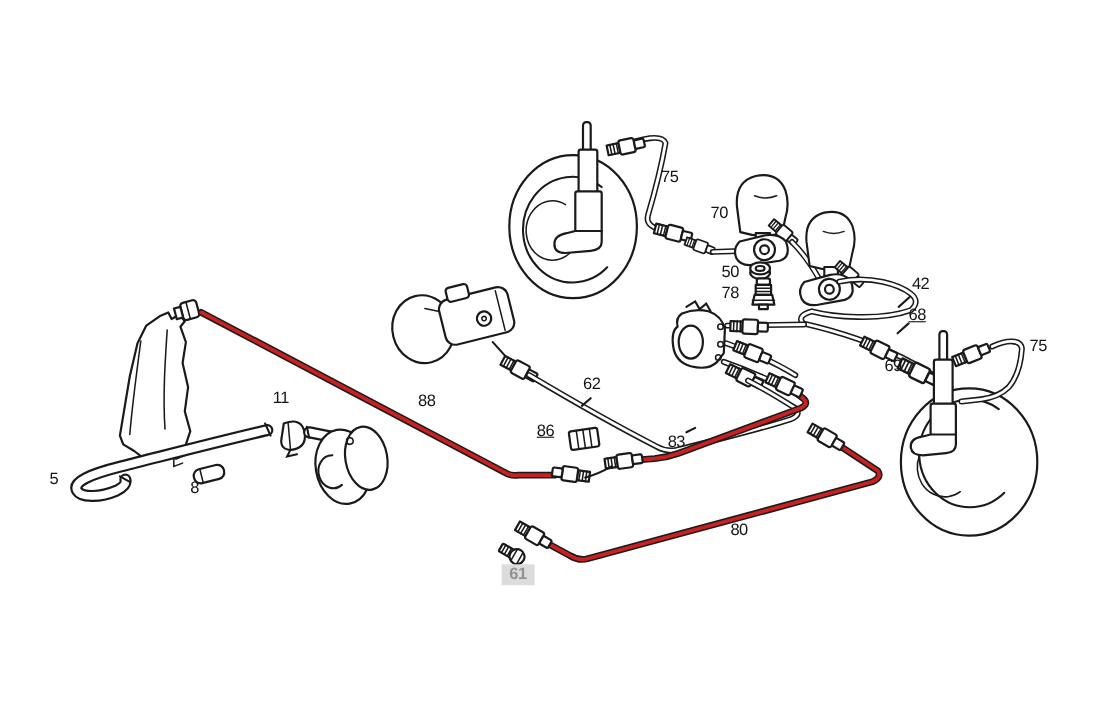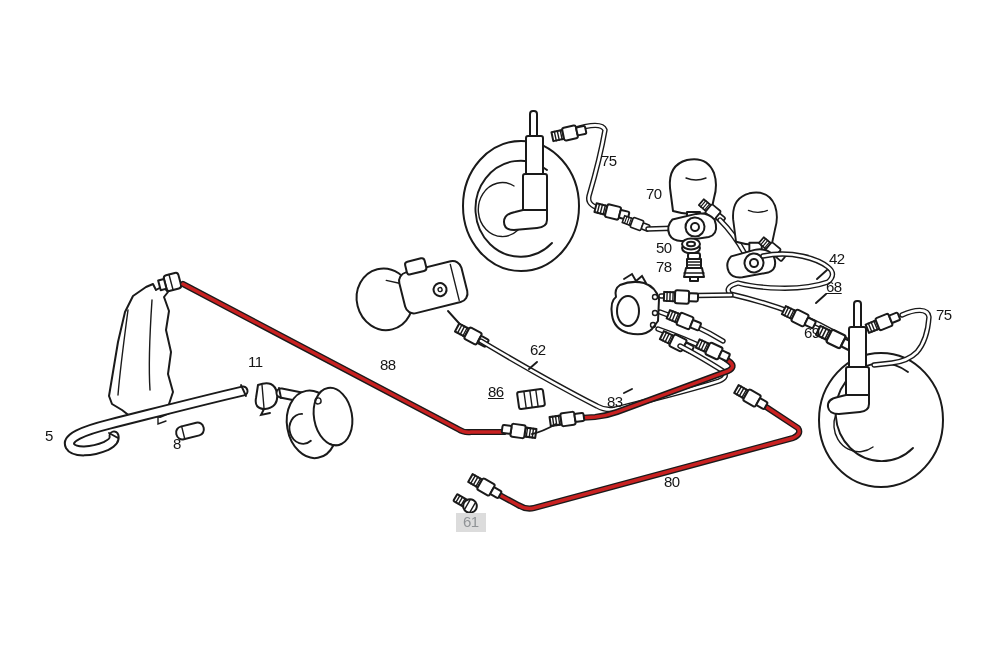--- a/index.html
+++ b/index.html
@@ -11,21 +11,21 @@
   .ln{fill:none;stroke:var(--ink);stroke-width:1.4;stroke-linecap:round;}
   .ln2{fill:none;stroke:var(--ink);stroke-width:1.9;stroke-linecap:round;}
   .tO{fill:none;stroke:var(--ink);stroke-width:5.4;stroke-linecap:round;stroke-linejoin:round;}
   .tI{fill:none;stroke:#fff;stroke-width:2.6;stroke-linecap:round;stroke-linejoin:round;}
   .hO{fill:none;stroke:var(--ink);stroke-width:11;stroke-linecap:round;stroke-linejoin:round;}
   .hI{fill:none;stroke:#fff;stroke-width:7;stroke-linecap:round;stroke-linejoin:round;}
   .rO{fill:none;stroke:var(--ink);stroke-width:6.2;stroke-linecap:round;stroke-linejoin:round;}
   .rI{fill:none;stroke:var(--hl);stroke-width:3.4;stroke-linecap:round;stroke-linejoin:round;}
   .callouts{position:absolute;left:0;top:0;width:100%;height:100%;}
   .callout{position:absolute;font-size:15px;line-height:1.1;color:#151515;letter-spacing:-0.5px;cursor:default;text-align:center;}
-  .callout.selected{padding:1px 7px;}
+  .callout.selected{padding:1px 7px;font-weight:bold;}
 </style>
 </head>
 <body style="background: rgb(255, 255, 255);">
 
 <div class="canvas">
 <svg width="1000" height="662" viewBox="0 0 1000 662">
   <defs>
     <g id="fit">
       <rect x="-18" y="-4.5" width="11" height="9" class="shape" stroke-width="1.4"></rect>
       <line x1="-15" y1="-4.8" x2="-15" y2="4.8" class="ln"></line>

